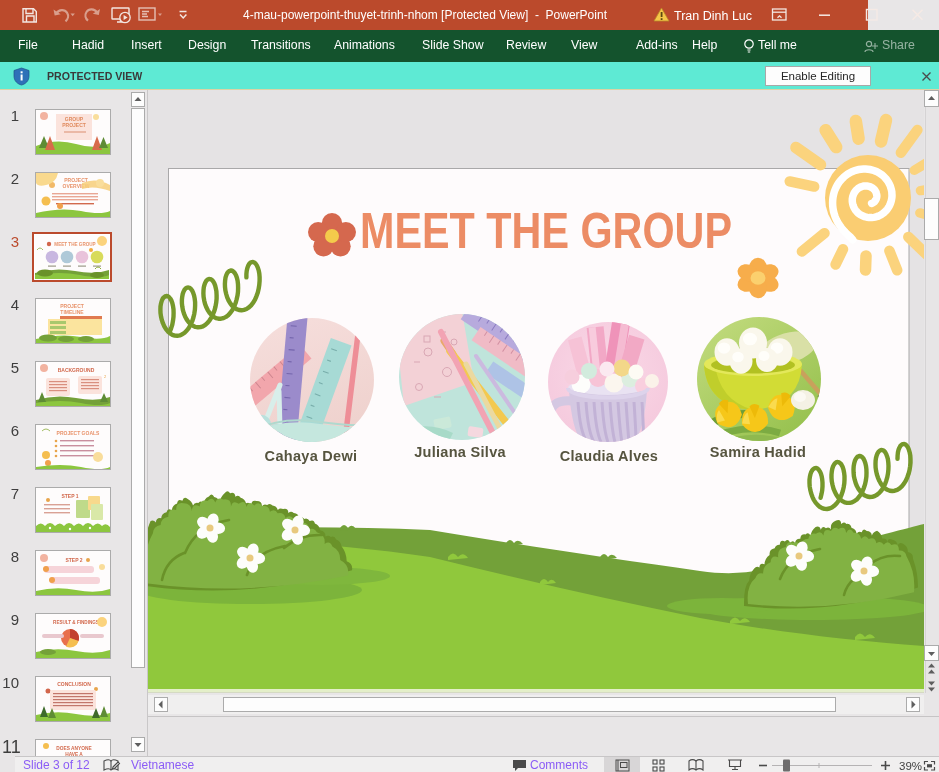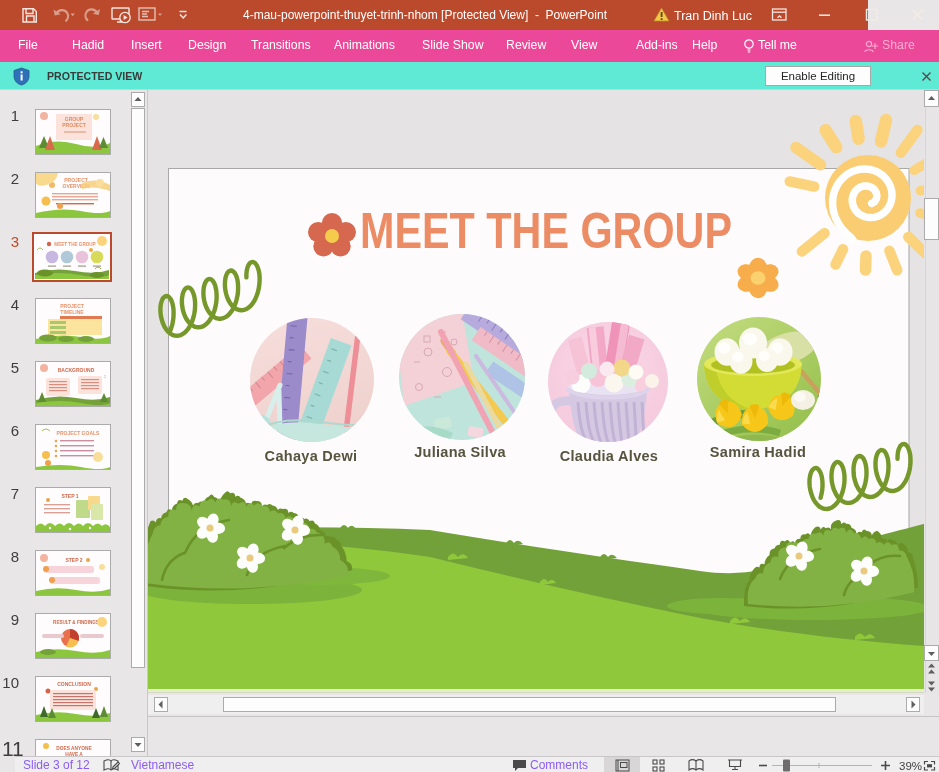--- a/index.html
+++ b/index.html
@@ -1,20 +1,20 @@
 <!DOCTYPE html>
 <html><head>
 <meta charset="utf-8">
 <style>
   html,body{margin:0;padding:0;}
   body{width:939px;height:772px;overflow:hidden;font-family:"Liberation Sans",sans-serif;position:relative;background:#E8E6E7;}
   .abs{position:absolute;}
   
   #titlebar{left:0;top:0;width:868px;height:30px;background:#BB4A2C;}
-  #menubar{left:0;top:30px;width:939px;height:32px;background:#ec4899;}
+  #menubar{left:0;top:30px;width:939px;height:32px;background:#14532d;}
   .tab{position:absolute;top:0;height:32px;line-height:31px;color:#fff;font-size:12.3px;}
   #pvbar{left:0;top:62px;width:939px;height:28px;background:#5eead4;border-bottom:1px solid #DCD3A5;box-sizing:border-box;}
   #titletext{color:#fff;font-size:12px;top:8px;left:237px;width:376px;text-align:center;}
   
   #main{left:0;top:90px;width:939px;height:666px;background:#E8E6E7;}
   #canvas{left:148px;top:0px;width:776px;height:603px;overflow:hidden;background:#E5E3E4;}
   
   .sbtn{position:absolute;background:#FDFDFD;border:1px solid #ABABAB;box-sizing:border-box;}
   .sb-track{position:absolute;background:#F0EFEF;}
   
@@ -291,21 +291,21 @@
         <rect x="17" y="19" width="40" height="1.2" fill="#C2766B"></rect>
         <rect x="17" y="22" width="40" height="1.2" fill="#C2766B"></rect>
         <rect x="17" y="25" width="40" height="1.2" fill="#C2766B"></rect>
         <rect x="17" y="28" width="40" height="1.2" fill="#C2766B"></rect>
         <path d="M0 38 Q20 33 40 37 T74 36 L74 44 L0 44 Z" fill="#8CC63F"></path>
         <path d="M4 40 l4 -11 l4 11 Z" fill="#3E6B2B"></path>
         <path d="M12 41 l4 -10 l4 10 Z" fill="#5E8C35"></path>
         <path d="M56 41 l4 -10 l4 10 Z" fill="#3E6B2B"></path>
         <path d="M64 40 l4 -11 l4 11 Z" fill="#5E8C35"></path>
       </svg>
-<div class="abs" style="left:2px;top:647px;width:17px;text-align:right;font-size:21px;color:#3E3E3E;">11</div>
+<div class="abs" style="left:2px;top:647px;width:17px;text-align:right;font-size:18px;color:#3E3E3E;">11</div>
 <svg class="abs" style="left:35px;top:649px;border:1px solid #ABABAB;" width="74" height="44" viewBox="0 0 74 44">
         <rect x="0" y="0" width="74" height="44" fill="#FEFCFC"></rect>
         <text x="38" y="10" font-size="4.8" fill="#D2694D" text-anchor="middle" font-weight="bold">DOES ANYONE</text>
         <text x="38" y="16" font-size="4.8" fill="#D2694D" text-anchor="middle" font-weight="bold">HAVE A</text>
         <circle cx="10" cy="6" r="3" fill="#F5BE4F"></circle>
       </svg>
 <div class="abs" style="left:130px;top:0;width:16px;height:666px;background:#E8E6E7;"></div>
 <div class="sbtn abs" style="left:130.5px;top:2px;width:14px;height:15px;"></div>
 <svg class="abs" style="left:130.5px;top:2px" width="14" height="15">
         <path d="M7 5 L10.5 9 H3.5 z" fill="#5E5E5E"></path>

